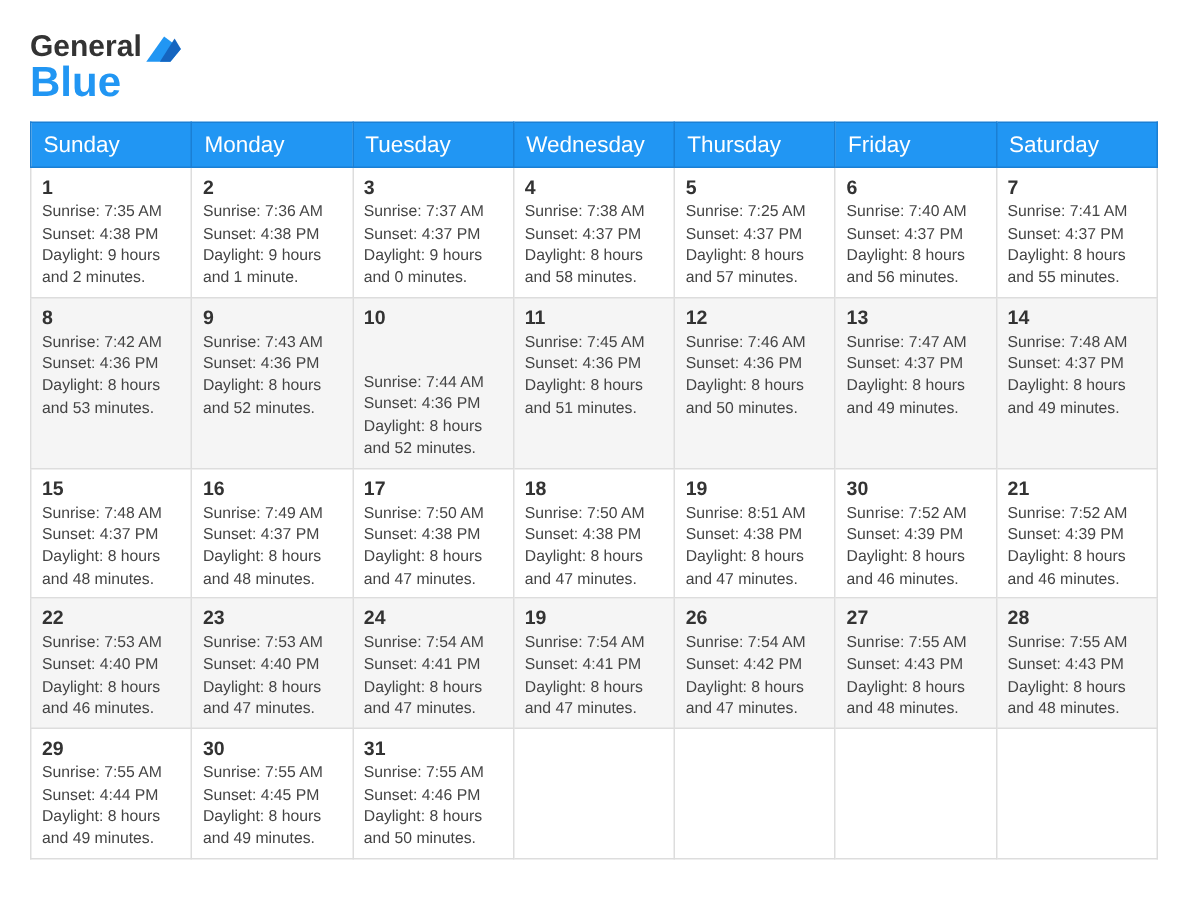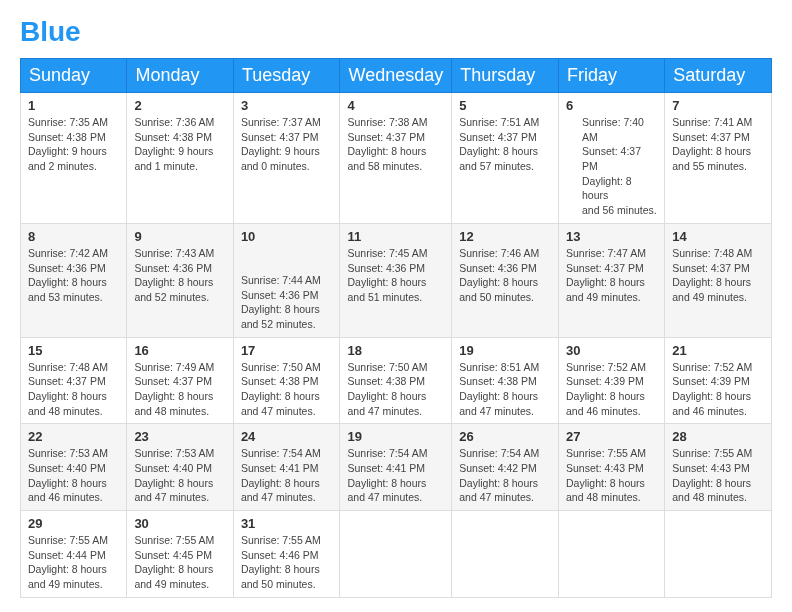--- a/index.html
+++ b/index.html
@@ -35,21 +35,21 @@
     .calendar {
       width: 100%;
       border-collapse: collapse;
       font-size: 11px;
     }
     .calendar th {
       background-color: #2196F3;
       color: white;
       text-align: left;
       padding: 6px 8px;
-      font-size: 18px;
+      font-size: 15px;
       font-weight: normal;
       border: 1px solid #1a7fd4;
     }
     .calendar td {
       border: 1px solid #ddd;
       padding: 5px 7px;
       vertical-align: top;
       width: calc(100% / 7);
       background: #fff;
     }
@@ -71,20 +71,27 @@
     .empty-cell {
       background: #fff !important;
     }
   </style>
 </head>
 <body>
 
 <div class="header">
   <div class="logo">
     <div style="display:flex;flex-direction:column;align-items:flex-start;">
+      <div style="display:flex;align-items:center;">
+        <span style="font-size:20px;font-weight:bold;color:#333;">General</span>
+        <svg width="28" height="22" viewBox="0 0 40 30" xmlns="http://www.w3.org/2000/svg">
+          <polygon points="5,28 22,4 38,16 28,28" fill="#2196F3"></polygon>
+          <polygon points="18,28 32,6 38,16 28,28" fill="#1565C0"></polygon>
+        </svg>
+      </div>
       <span style="font-size:28px;font-weight:bold;color:#2196F3;margin-top:-4px;">Blue</span>
     </div>
   </div>
   <div class="title-block">
     <div class="month-title"></div>
     <div class="location"></div>
   </div>
 </div>
 
 <table class="calendar">
@@ -124,28 +131,28 @@
         </td>
         <td>
           <span class="day-number">4</span>
           <div class="day-info" style="white-space: pre-line;">Sunrise: 7:38 AM
 Sunset: 4:37 PM
 Daylight: 8 hours
 and 58 minutes.</div>
         </td>
         <td>
           <span class="day-number">5</span>
-          <div class="day-info" style="white-space: pre-line;">Sunrise: 7:51 AM
+          <div class="day-info" style="white-space: pre-line;">Sunrise: 7:25 AM
 Sunset: 4:37 PM
 Daylight: 8 hours
 and 57 minutes.</div>
         </td>
         <td>
           <span class="day-number">6</span>
-          <div class="day-info" style="white-space: pre-line; margin-left: 16px;">Sunrise: 7:40 AM
+          <div class="day-info" style="white-space: pre-line;">Sunrise: 7:40 AM
 Sunset: 4:37 PM
 Daylight: 8 hours
 and 56 minutes.</div>
         </td>
         <td>
           <span class="day-number">7</span>
           <div class="day-info" style="white-space: pre-line;">Sunrise: 7:41 AM
 Sunset: 4:37 PM
 Daylight: 8 hours
 and 55 minutes.</div>

